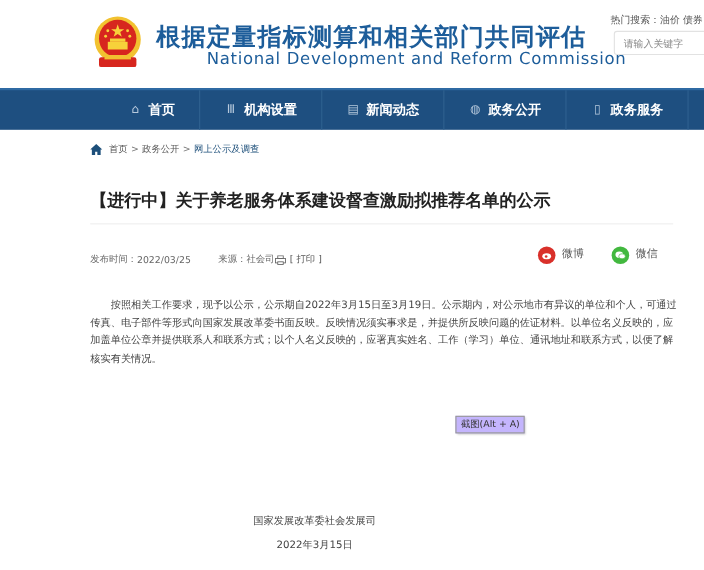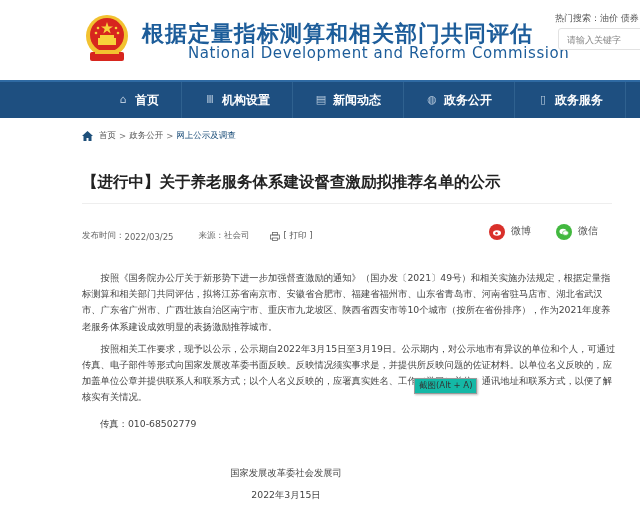--- a/index.html
+++ b/index.html
@@ -20,32 +20,32 @@
   .breadcrumb { position: absolute; left: 82px; top: 130px; font-size: 8.5px; color: #555; display: flex; align-items: center; white-space: nowrap; }
   .breadcrumb .home-icon { width: 11px; height: 10px; margin-right: 6px; }
   .breadcrumb .sep { margin: 0 3px; color: #777; }
   .breadcrumb .current { color: #1d4f7a; }
 
   .article-title { position: absolute; left: 82px; top: 172px; font-size: 15.5px; font-weight: bold; color: #222; white-space: nowrap; }
   .title-divider { position: absolute; left: 82px; top: 203px; width: 530px; height: 1px; background: #eee; }
 
   .meta { position: absolute; left: 82px; top: 230px; font-size: 8.5px; color: #666; display: flex; align-items: flex-end; white-space: nowrap; }
   .meta .source { margin-left: 25px; }
-  .meta .print { margin-left: 20px; display: flex; align-items: center; color: #555; }
+  .meta .print { display: flex; align-items: center; color: #555; }
   .meta .print-icon { width: 10px; height: 9px; margin-right: 4px; }
 
   .share { position: absolute; left: 489px; top: 224px; display: flex; align-items: flex-start; font-size: 10px; color: #555; }
   .share .sicon { width: 16px; height: 16px; border-radius: 50%; margin-right: 6px; display: flex; align-items: center; justify-content: center; }
   .share .weibo { background: #d9302a; }
   .share .wechat { background: #42b83f; margin-left: 25px; }
 
   .content { position: absolute; left: 82px; top: 270px; width: 534px; font-size: 9.3px; line-height: 16.2px; color: #444; }
   .content p.para { text-indent: 2em; margin-bottom: 6px; }
   .content p.line { margin-left: 18px; margin-top: 10px; }
-  .tooltip { position: absolute; left: 414px; top: 378px; font-size: 8.5px; color: #333; background: #14b8a6; border: 1px solid #999; padding: 1px 4px; box-shadow: 1px 1px 2px rgba(0,0,0,0.25); white-space: nowrap; }
+  .tooltip { position: absolute; left: 414px; top: 378px; font-size: 8.5px; color: #333; background: #c4b5fd; border: 1px solid #999; padding: 1px 4px; box-shadow: 1px 1px 2px rgba(0,0,0,0.25); white-space: nowrap; }
 
   .signature { position: absolute; left: 0; width: 572px; text-align: center; font-size: 9.3px; color: #444; }
 </style>
 </head>
 <body>
 
 <div class="header">
   <svg class="emblem" viewBox="0 0 46 50">
     <circle cx="23" cy="22" r="21" fill="#f2c230"></circle>
     <circle cx="23" cy="21" r="17" fill="#d7261e"></circle>
@@ -135,21 +135,19 @@
   <span class="sicon wechat">
     <svg width="10" height="8" viewBox="0 0 10 8">
         <ellipse cx="4" cy="3.5" rx="3.5" ry="2.8" fill="#fff"></ellipse>
         <ellipse cx="6.5" cy="5" rx="3" ry="2.3" fill="#fff" stroke="#42b83f" stroke-width="0.6"></ellipse>
       </svg>
   </span>
   <span>微信</span>
 </div>
 
 <div class="content">
-  <p class="para">按照《国务院办公厅关于新形势下进一步加强督查激励的通知》（国办发〔2021〕49号）和相关实施办法规定，根据定量指标测算和相关部门共同评估，拟将江苏省南京市、安徽省合肥市、福建省福州市、山东省青岛市、河南省驻马店市、湖北省武汉市、广东省广州市、广西壮族自治区南宁市、重庆市九龙坡区、陕西省西安市等10个城市（按所在省份排序），作为2021年度养老服务体系建设成效明显的表扬激励推荐城市。</p>
   <p class="para">按照相关工作要求，现予以公示，公示期自2022年3月15日至3月19日。公示期内，对公示地市有异议的单位和个人，可通过传真、电子部件等形式向国家发展改革委书面反映。反映情况须实事求是，并提供所反映问题的佐证材料。以单位名义反映的，应加盖单位公章并提供联系人和联系方式；以个人名义反映的，应署真实姓名、工作（学习）单位、通讯地址和联系方式，以便了解核实有关情况。</p>
-  <p class="line">传真：010-68502779</p>
 </div>
 
 <div class="tooltip">截图(Alt + A)</div>
 
 <div class="signature" style="top:467px;">国家发展改革委社会发展司</div>
 <div class="signature" style="top:489px;">2022年3月15日</div>
 
 </body></html>

